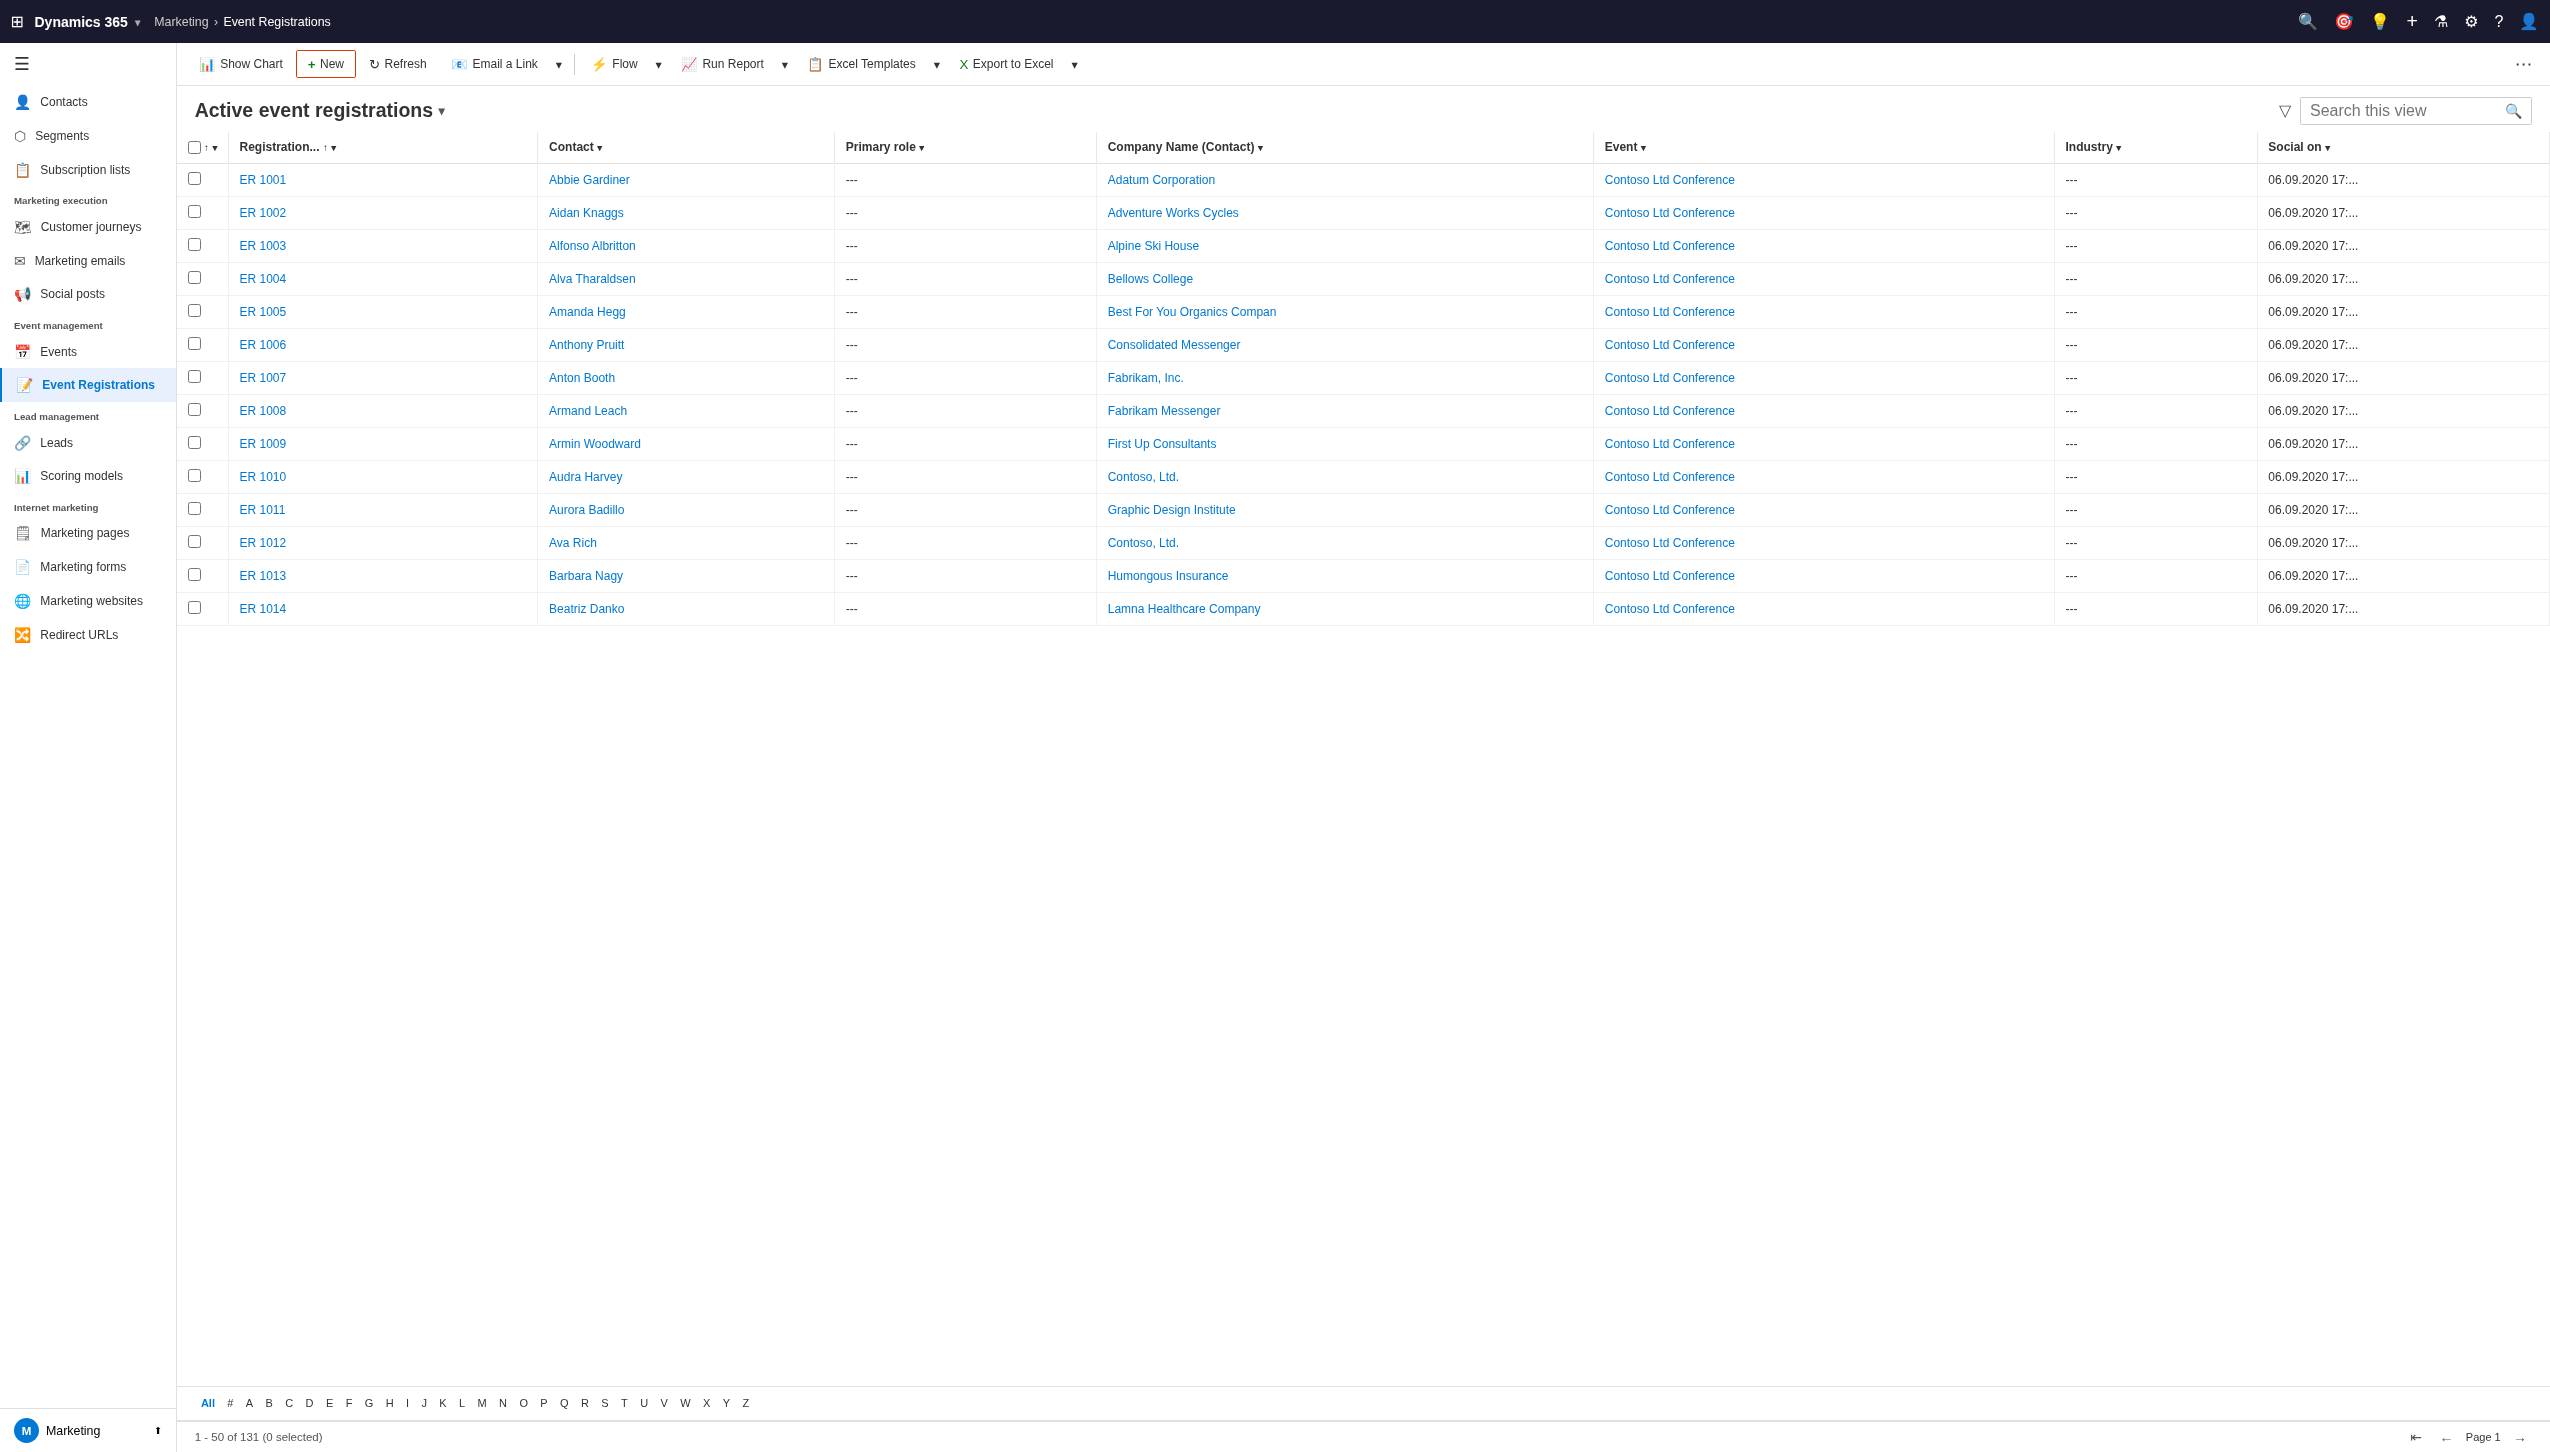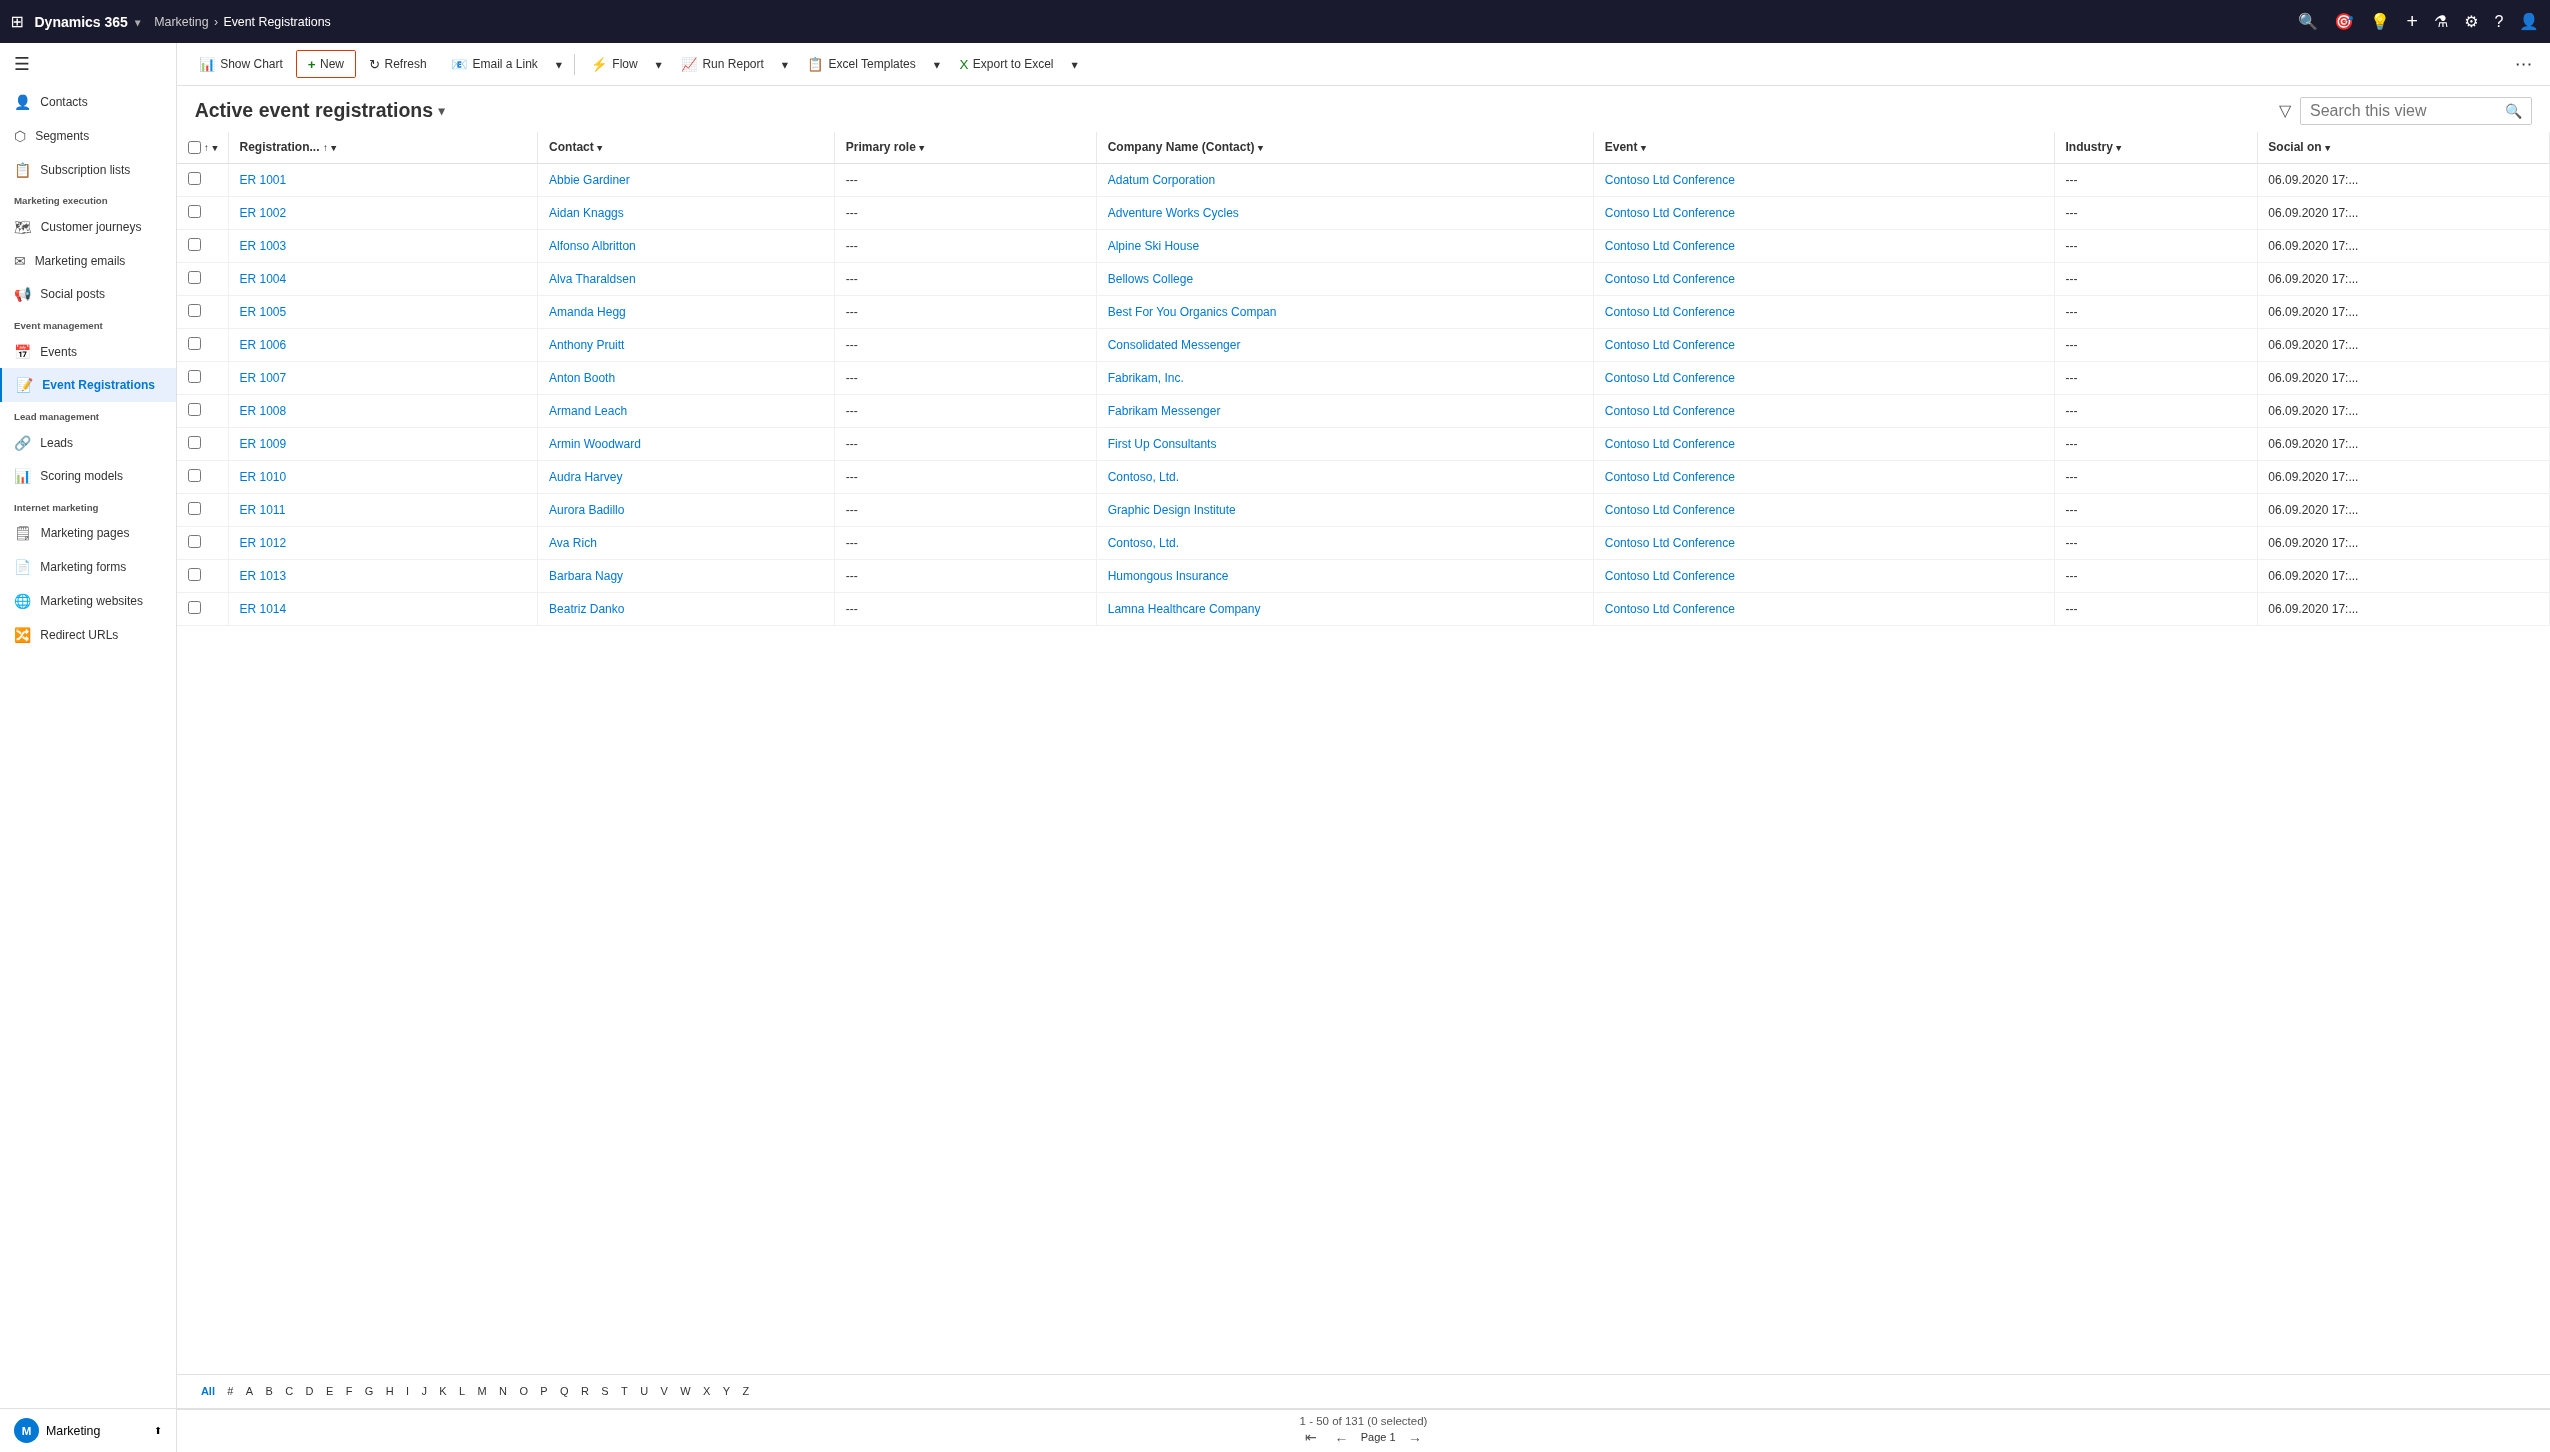--- a/index.html
+++ b/index.html
@@ -146,21 +146,20 @@
 
     
     .status-bar {
       display: flex; align-items: center; justify-content: space-between;
       padding: 5.3px 17.7px;
       border-top: 0.9px solid #e0e0e0;
       font-size: 11.5px;
       color: #555;
       background: #fff;
       flex-shrink: 0;
-      flex-direction: column;
     }
     .status-bar .pagination { display: flex; align-items: center; gap: 7px; }
     .status-bar .pag-btn { border: none; background: transparent; cursor: pointer; font-size: 14px; color: #555; padding: 1.8px 5.3px; }
     .status-bar .pag-label { font-size: 11px; color: #333; }
     .status-bar .pag-next { font-size: 14px; cursor: pointer; color: #555; padding: 1.8px 5.3px; border: none; background: transparent; }
   </style>
 </head>
 <body>
 
 <div class="top-nav">

